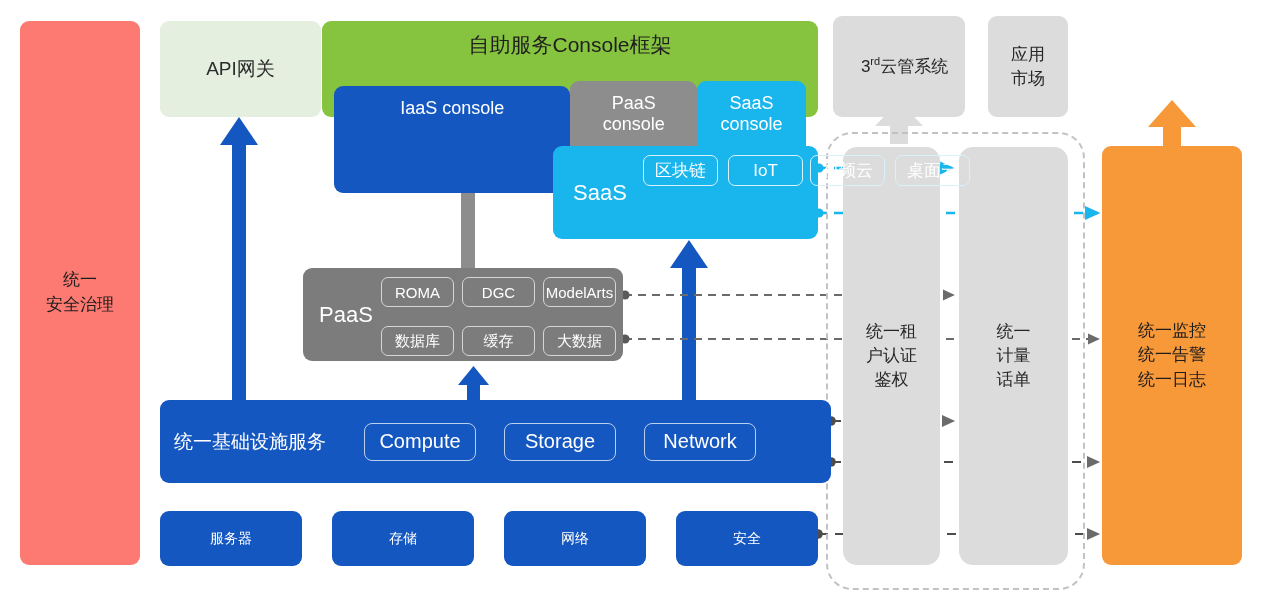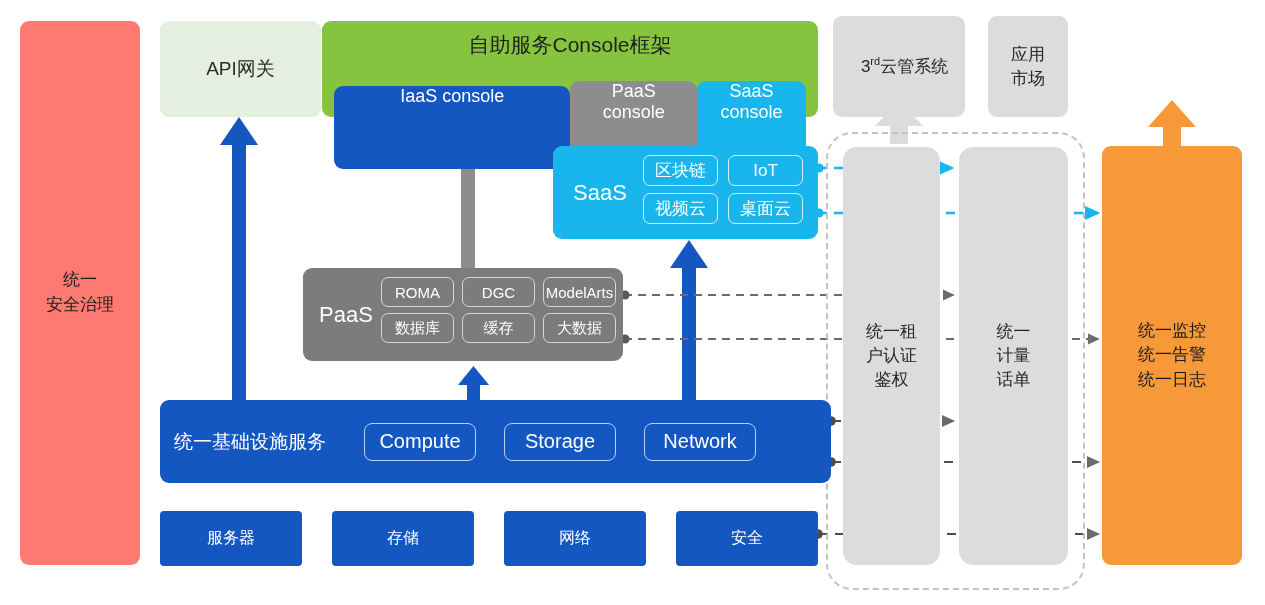--- a/index.html
+++ b/index.html
@@ -35,21 +35,21 @@
     display:block;
   }
   .console-title{
     position:absolute;left:0;right:0;top:10px;
     text-align:center;color:#1f1f1f;font-size:21px;
   }
   .console-pills{
     position:absolute;left:12px;right:12px;top:60px;
     display:flex;justify-content:space-between;align-items:center;
   }
-  .cpill{height:28px;padding:0 13px;font-size:18px;color:#ffffff;border-radius:5px;
+  .cpill{height:28px;padding:12px 13px;font-size:18px;color:#ffffff;border-radius:5px;
          display:flex;align-items:center;justify-content:center;}
   .cpill.iaas{background:#1557c0;}
   .cpill.paas{background:#8d8d8d;}
   .cpill.saas{background:#19b5ed;}
 
   
   .g3rd{
     left:833px;top:16px;width:132px;height:101px;
     background:#dcdcdc;color:#262626;font-size:17px;border-radius:9px;padding-left:11px;
   }
@@ -70,52 +70,52 @@
     background:#f79839;color:#1c1c1c;font-size:17px;line-height:1.45;border-radius:9px;
   }
 
   
   .saas{
     left:553px;top:146px;width:265px;height:93px;
     background:#19b5ed;border-radius:9px;display:block;
   }
   .saas-label{position:absolute;left:10px;top:50%;transform:translateY(-50%);
     color:#fff;font-size:22px;width:74px;text-align:center;}
-  .saas-grid{position:absolute;left:90px;top:9px;display:flex;flex-direction:column;gap:7px;}
+  .saas-grid{position:absolute;left:90px;top:9px;display:flex;flex-direction:row;gap:7px;}
   .saas-row{display:flex;gap:10px;}
   .sbtn{width:73px;height:29px;border:1.6px solid #d8f2fc;border-radius:7px;
         color:#ffffff;font-size:17px;display:flex;align-items:center;justify-content:center;}
 
   
   .paas{
     left:303px;top:268px;width:320px;height:93px;
     background:#7c7c7c;border-radius:9px;display:block;
   }
   .paas-label{position:absolute;left:6px;top:50%;transform:translateY(-50%);
     color:#fff;font-size:22px;width:74px;text-align:center;}
-  .paas-grid{position:absolute;left:78px;top:9px;display:flex;flex-direction:column;gap:6px;}
+  .paas-grid{position:absolute;left:78px;top:9px;display:flex;flex-direction:column;gap:19px;}
   .paas-row{display:flex;gap:8px;}
   .pbtn{width:71px;height:28px;border:1.6px solid #d6d6d6;border-radius:7px;
         color:#ffffff;font-size:15px;display:flex;align-items:center;justify-content:center;white-space:nowrap;}
 
   
   .iaas{
     left:160px;top:400px;width:671px;height:83px;
     background:#1557c0;border-radius:9px;display:block;
   }
   .iaas-label{position:absolute;left:14px;top:50%;transform:translateY(-50%);
     color:#ffffff;font-size:19px;}
   .iaas-pills{position:absolute;left:204px;top:50%;transform:translateY(-50%);
     display:flex;gap:28px;}
   .ibtn{width:110px;height:36px;border:1.6px solid #b9d0ee;border-radius:8px;
         color:#ffffff;font-size:20px;display:flex;align-items:center;justify-content:center;}
 
   
   .res{
-    top:511px;height:55px;background:#1557c0;color:#ffffff;font-size:16px;border-radius:4px;justify-content:center;
+    top:511px;height:55px;background:#1557c0;color:#ffffff;font-size:14px;border-radius:9px;justify-content:center;
   }
 
   
   .dash-container{
     position:absolute;left:826px;top:132px;width:259px;height:458px;
     border:2.5px dashed #c2c2c2;border-radius:26px;box-sizing:border-box;
   }
   .graybar{
     position:absolute;background:#dcdcdc;border-radius:14px;
     display:flex;align-items:center;justify-content:center;text-align:center;

